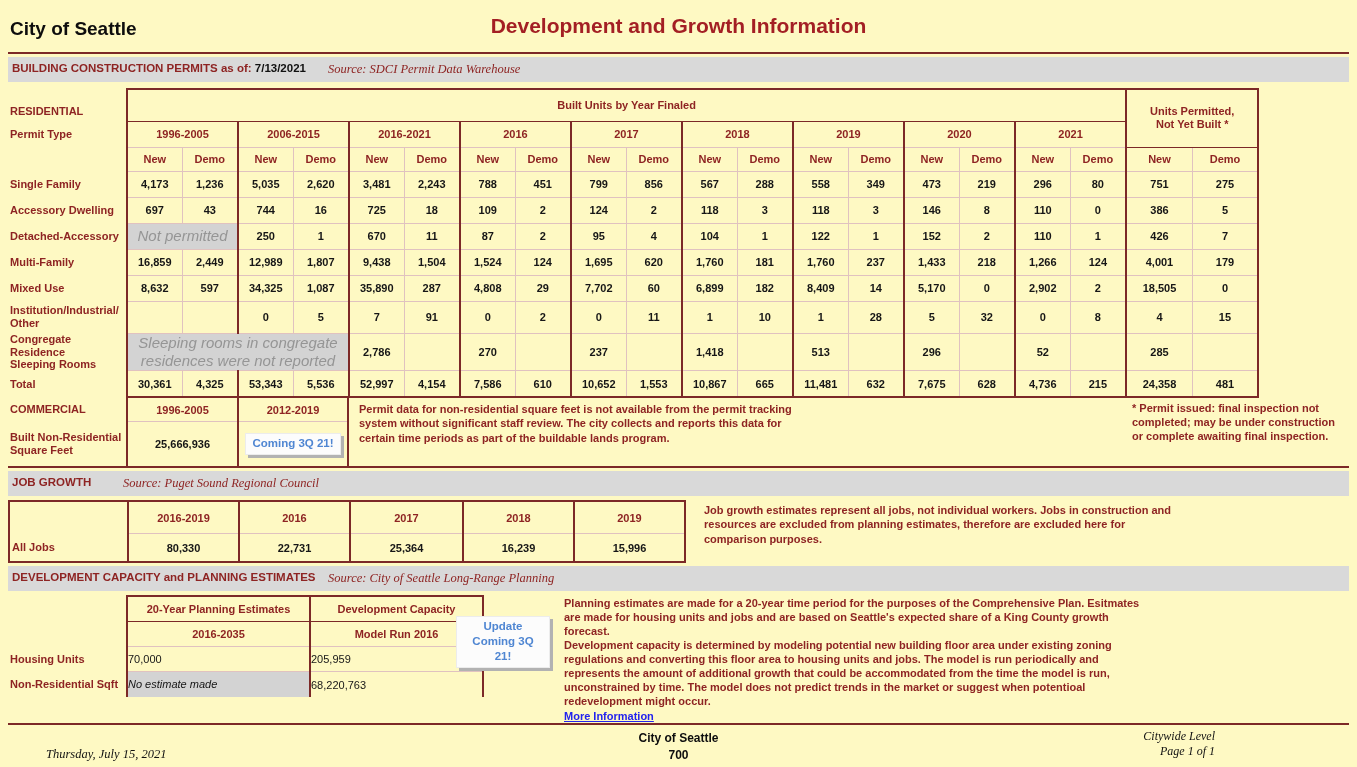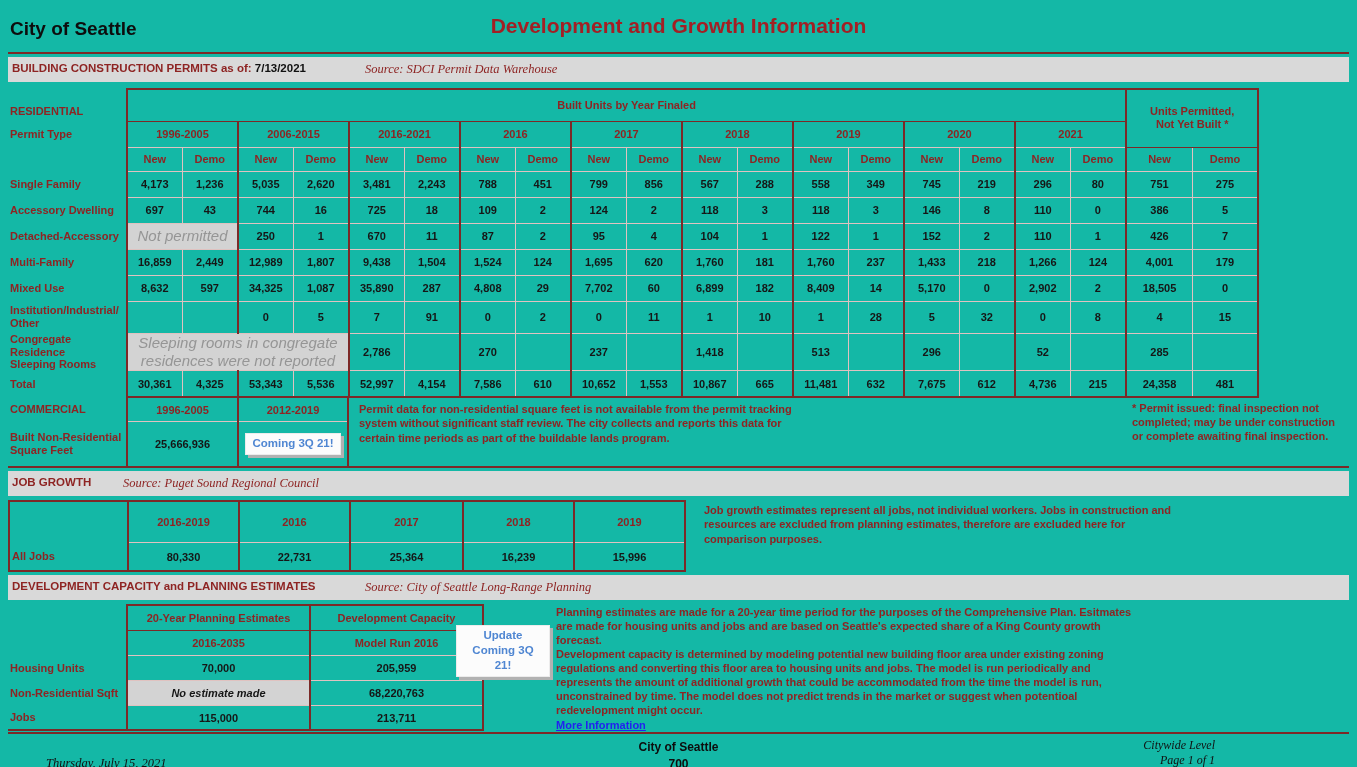--- a/index.html
+++ b/index.html
@@ -9,33 +9,33 @@
     --lt:#e0c2c0;
     --gray:#d9d9d9;
     --nabg:#d3d3d3;
     --natx:#959595;
     --blue:#4f86d2;
     --link:#2222ee;
     --ink:#161616;
   }
   *{box-sizing:border-box;margin:0;padding:0;}
   body{background:#f0f0f0;font-family:"Liberation Sans",sans-serif;}
-  .page{width:1357px;height:767px;background:#14b8a6;position:relative;overflow:hidden;}
+  .page{width:1357px;height:767px;background:#fef9c3;position:relative;overflow:hidden;}
 
   
   .masthead{position:relative;height:54px;margin:0 8px;border-bottom:2px solid var(--bd);}
   .org{position:absolute;left:2px;top:18px;font-size:19px;font-weight:bold;color:#0d0d0d;}
   .main-title{position:absolute;left:0;right:0;top:14px;text-align:center;font-size:21px;font-weight:bold;color:var(--red2);}
 
   
   .grubar{position:relative;height:25px;margin:3px 8px 0 8px;background:var(--gray);}
   .grubar .bar-title{position:absolute;left:4px;top:5px;font-size:11.5px;font-weight:bold;color:var(--red);}
   .grubar .as-of{color:#111;}
   .grubar .src{position:absolute;top:5px;font-family:"Liberation Serif",serif;font-style:italic;font-size:12.5px;color:var(--red);}
-  .src-a{left:357px;}
+  .src-a{left:320px;}
   .src-b{left:115px;}
 
   table{border-collapse:collapse;table-layout:fixed;}
   td{overflow:hidden;}
 
   
   .hl{border-left:2px solid var(--bd);}
   .ll{border-left:1px solid var(--lt);}
   .hr{border-right:2px solid var(--bd);}
   .ht{border-top:2px solid var(--bd);}
@@ -71,37 +71,37 @@
   .cfoot{vertical-align:top;padding:3px 0 0 4px;font-size:11px;font-weight:bold;color:var(--red);line-height:1.28;margin-left:48px;}
 
   .rule{margin:0 8px;border-top:2px solid var(--bd);}
 
   
   .btn{display:inline-block;background:#fcfcfc;color:var(--blue);font-weight:bold;font-size:11.5px;padding:2px 6px 3px 6px;border:1px solid #ececec;box-shadow:3px 3px 0 #b2b2b2;white-space:pre-line;line-height:1.3;text-align:center;cursor:pointer;}
 
   
   .job-row{display:flex;align-items:flex-start;margin:4px 0 0 8px;}
   .job{width:676px;border:2px solid var(--bd);}
-  .job tr.jh{height:42px;border-radius:9px;}
+  .job tr.jh{height:33px;border-radius:9px;}
   .job tr.jv{height:28px;}
   .job td.lbl{color:var(--red);font-size:11px;font-weight:bold;padding-left:2px;vertical-align:middle;}
   .jch{text-align:center;font-size:11px;font-weight:bold;color:var(--red);}
   .jv-val{text-align:center;font-size:11px;font-weight:bold;color:var(--ink);}
   .jobnote{margin-left:18px;width:470px;padding-top:3px;font-size:11px;font-weight:bold;color:var(--red);line-height:1.3;}
 
   
-  .dev-wrap{position:relative;display:flex;align-items:flex-start;margin:4px 0 0 8px;}
+  .dev-wrap{position:relative;display:flex;align-items:flex-start;margin:4px 0 0 8px;gap:8px;}
   .dev{width:475px;}
   .dev tr{height:25px;}
   .dev tr.dh{height:26px;}
   .dev tr.dlast{height:24px;}
   .dev td.lbl{color:var(--red);font-size:11px;font-weight:bold;padding-left:2px;vertical-align:middle;}
   .dch{text-align:center;font-size:11px;font-weight:bold;color:var(--red);}
   .dcs{text-align:center;font-size:11px;font-weight:bold;color:var(--red);}
-  .dv{text-align:center;font-size:11px;font-weight:bold;color:var(--ink);vertical-align:middle;}
+  .dv{text-align:left;font-size:11px;font-weight:normal;color:var(--ink);vertical-align:middle;}
   .dev .na{font-size:11px;}
   .update-btn{position:absolute;left:448px;top:21px;width:94px;z-index:5;}
   .devtext{margin-left:72px;width:585px;padding-top:1px;font-size:11px;font-weight:bold;color:var(--red);line-height:1.28;}
   .devtext p+p{}
   .morelink{color:var(--link);text-decoration:underline;font-weight:bold;font-size:11px;cursor:pointer;}
 
   
   .footer{position:relative;margin:0 8px;height:58px;}
   .f-date{position:absolute;left:2px;top:22px;font-family:"Liberation Serif",serif;font-style:italic;font-size:12.5px;color:#111;margin-left:36px;}
   .f-center{position:absolute;left:0;right:0;top:6px;text-align:center;}
@@ -204,21 +204,21 @@
           <td class="d hl lt">3,481</td>
           <td class="d ll lt">2,243</td>
           <td class="d hl lt">788</td>
           <td class="d ll lt">451</td>
           <td class="d hl lt">799</td>
           <td class="d ll lt">856</td>
           <td class="d hl lt">567</td>
           <td class="d ll lt">288</td>
           <td class="d hl lt">558</td>
           <td class="d ll lt">349</td>
-          <td class="d hl lt">745</td>
+          <td class="d hl lt">473</td>
           <td class="d ll lt">219</td>
           <td class="d hl lt">296</td>
           <td class="d ll lt">80</td>
           <td class="d hl lt">751</td>
           <td class="d ll lt hr">275</td>
         </tr>
         <tr>
           <td class="lbl">Accessory Dwelling</td>
           <td class="d hl lt">697</td>
           <td class="d ll lt">43</td>
@@ -365,21 +365,21 @@
           <td class="d ll lt hb">4,154</td>
           <td class="d hl lt hb">7,586</td>
           <td class="d ll lt hb">610</td>
           <td class="d hl lt hb">10,652</td>
           <td class="d ll lt hb">1,553</td>
           <td class="d hl lt hb">10,867</td>
           <td class="d ll lt hb">665</td>
           <td class="d hl lt hb">11,481</td>
           <td class="d ll lt hb">632</td>
           <td class="d hl lt hb">7,675</td>
-          <td class="d ll lt hb">612</td>
+          <td class="d ll lt hb">628</td>
           <td class="d hl lt hb">4,736</td>
           <td class="d ll lt hb">215</td>
           <td class="d hl lt hb">24,358</td>
           <td class="d ll lt hr hb">481</td>
         </tr>
       </tbody>
   </table>
 
   <table class="com">
     <colgroup>
@@ -475,25 +475,20 @@
       <tr>
         <td class="lbl">Housing Units</td>
         <td class="dv hl lt">70,000</td>
         <td class="dv hl lt hr">205,959</td>
       </tr>
       <tr>
         <td class="lbl">Non-Residential Sqft</td>
         <td class="dv na hl lt">No estimate made</td>
         <td class="dv hl lt hr">68,220,763</td>
       </tr>
-      <tr class="dlast">
-        <td class="lbl hb">Jobs</td>
-        <td class="dv hl lt hb">115,000</td>
-        <td class="dv hl lt hb hr">213,711</td>
-      </tr>
     </tbody>
       </table>
     <span class="btn update-btn">Update
 Coming 3Q 21!</span>
     <div class="devtext">
       <p>Planning estimates are made for a 20-year time period for the purposes of the Comprehensive Plan.  Esitmates are made for housing units and jobs and are based on Seattle's expected share of a King County growth forecast.</p>
       <p>Development capacity is determined by modeling potential new building floor area under existing zoning regulations and converting this floor area to housing units and jobs.  The model is run periodically and represents the amount of additional growth that could be accommodated from the time the model is run, unconstrained by time.  The model does not predict trends in the market or suggest when potentioal redevelopment might occur.</p>
       <span class="morelink">More Information</span>
     </div>
   </div>

